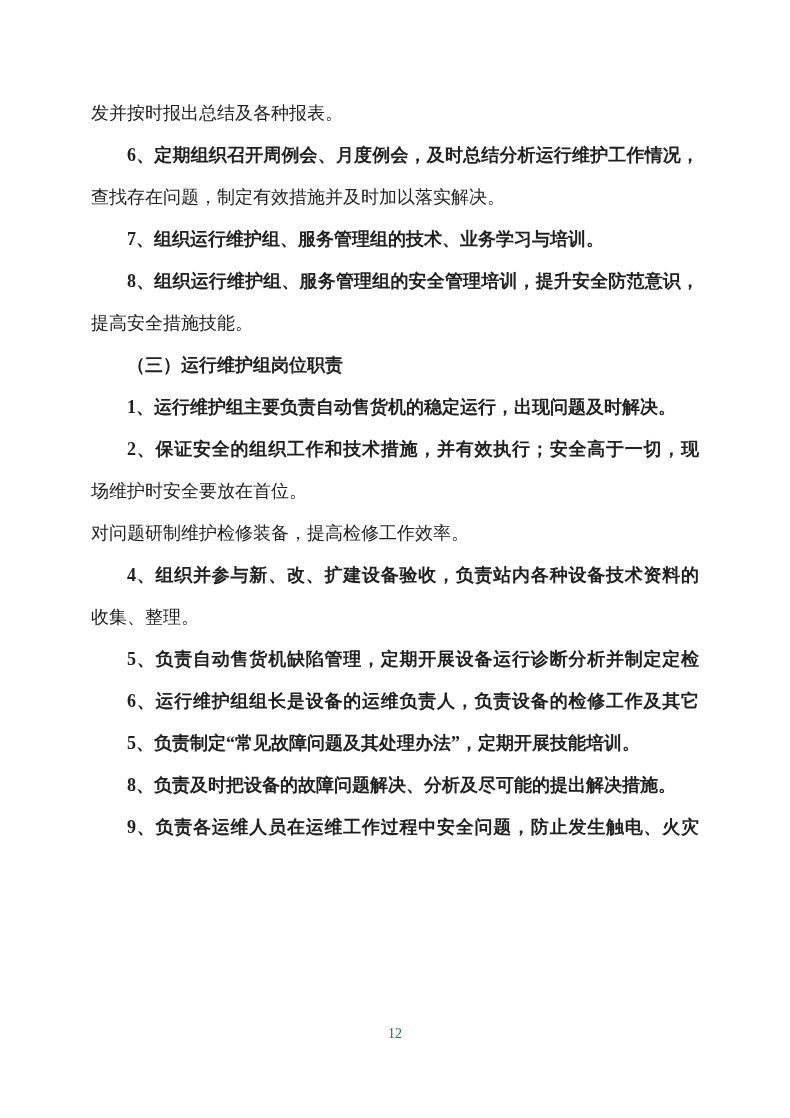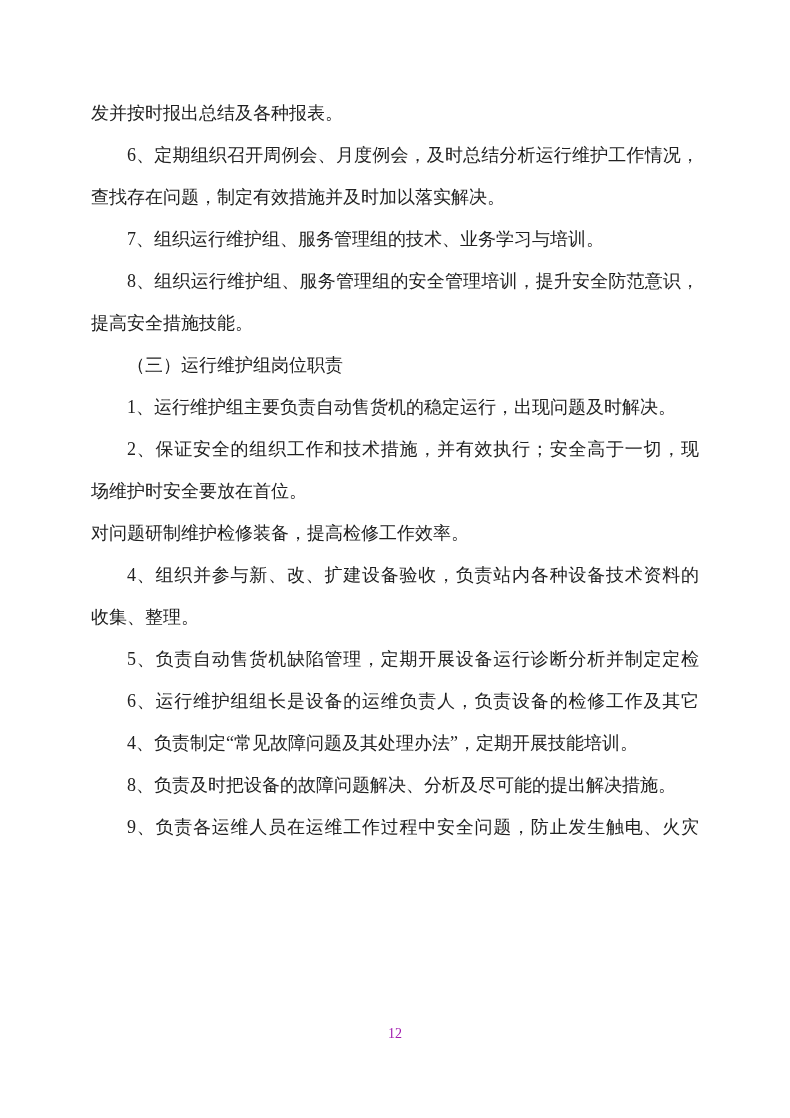--- a/index.html
+++ b/index.html
@@ -21,33 +21,34 @@
     color: #212121;
     font-size: 18px;
     line-height: 42px;
   }
   .text-line {
     white-space: nowrap;
     height: 42px;
   }
   .text-line.indent {
     text-indent: 2em;
+    font-weight: bold;
   }
   .text-line.fill {
     text-align: justify;
     text-align-last: justify;
     text-justify: inter-character;
   }
   .page-footer {
     position: absolute;
     left: 0;
     right: 0;
     top: 1024px;
     text-align: center;
-    color: #a21caf;
+    color: #15803d;
     font-size: 14px;
     line-height: 20px;
     font-family: "Liberation Serif", "DejaVu Serif", serif;
   }
 </style>
 </head>
 <body>
 
 <div class="page">
   <div class="doc-body">
@@ -59,20 +60,20 @@
       <div class="text-line">提高安全措施技能。</div>
       <div class="text-line indent">（三）运行维护组岗位职责</div>
       <div class="text-line indent">1、运行维护组主要负责自动售货机的稳定运行，出现问题及时解决。</div>
       <div class="text-line indent fill">2、保证安全的组织工作和技术措施，并有效执行；安全高于一切，现</div>
       <div class="text-line">场维护时安全要放在首位。</div>
       <div class="text-line">对问题研制维护检修装备，提高检修工作效率。</div>
       <div class="text-line indent fill">4、组织并参与新、改、扩建设备验收，负责站内各种设备技术资料的</div>
       <div class="text-line">收集、整理。</div>
       <div class="text-line indent fill">5、负责自动售货机缺陷管理，定期开展设备运行诊断分析并制定定检</div>
       <div class="text-line indent fill">6、运行维护组组长是设备的运维负责人，负责设备的检修工作及其它</div>
-      <div class="text-line indent">4、负责制定“常见故障问题及其处理办法”，定期开展技能培训。</div>
+      <div class="text-line indent">5、负责制定“常见故障问题及其处理办法”，定期开展技能培训。</div>
       <div class="text-line indent">8、负责及时把设备的故障问题解决、分析及尽可能的提出解决措施。</div>
       <div class="text-line indent fill">9、负责各运维人员在运维工作过程中安全问题，防止发生触电、火灾</div>
     </div>
   <div class="page-footer">
     <span>12</span>
   </div>
 </div>
 
 </body></html>

